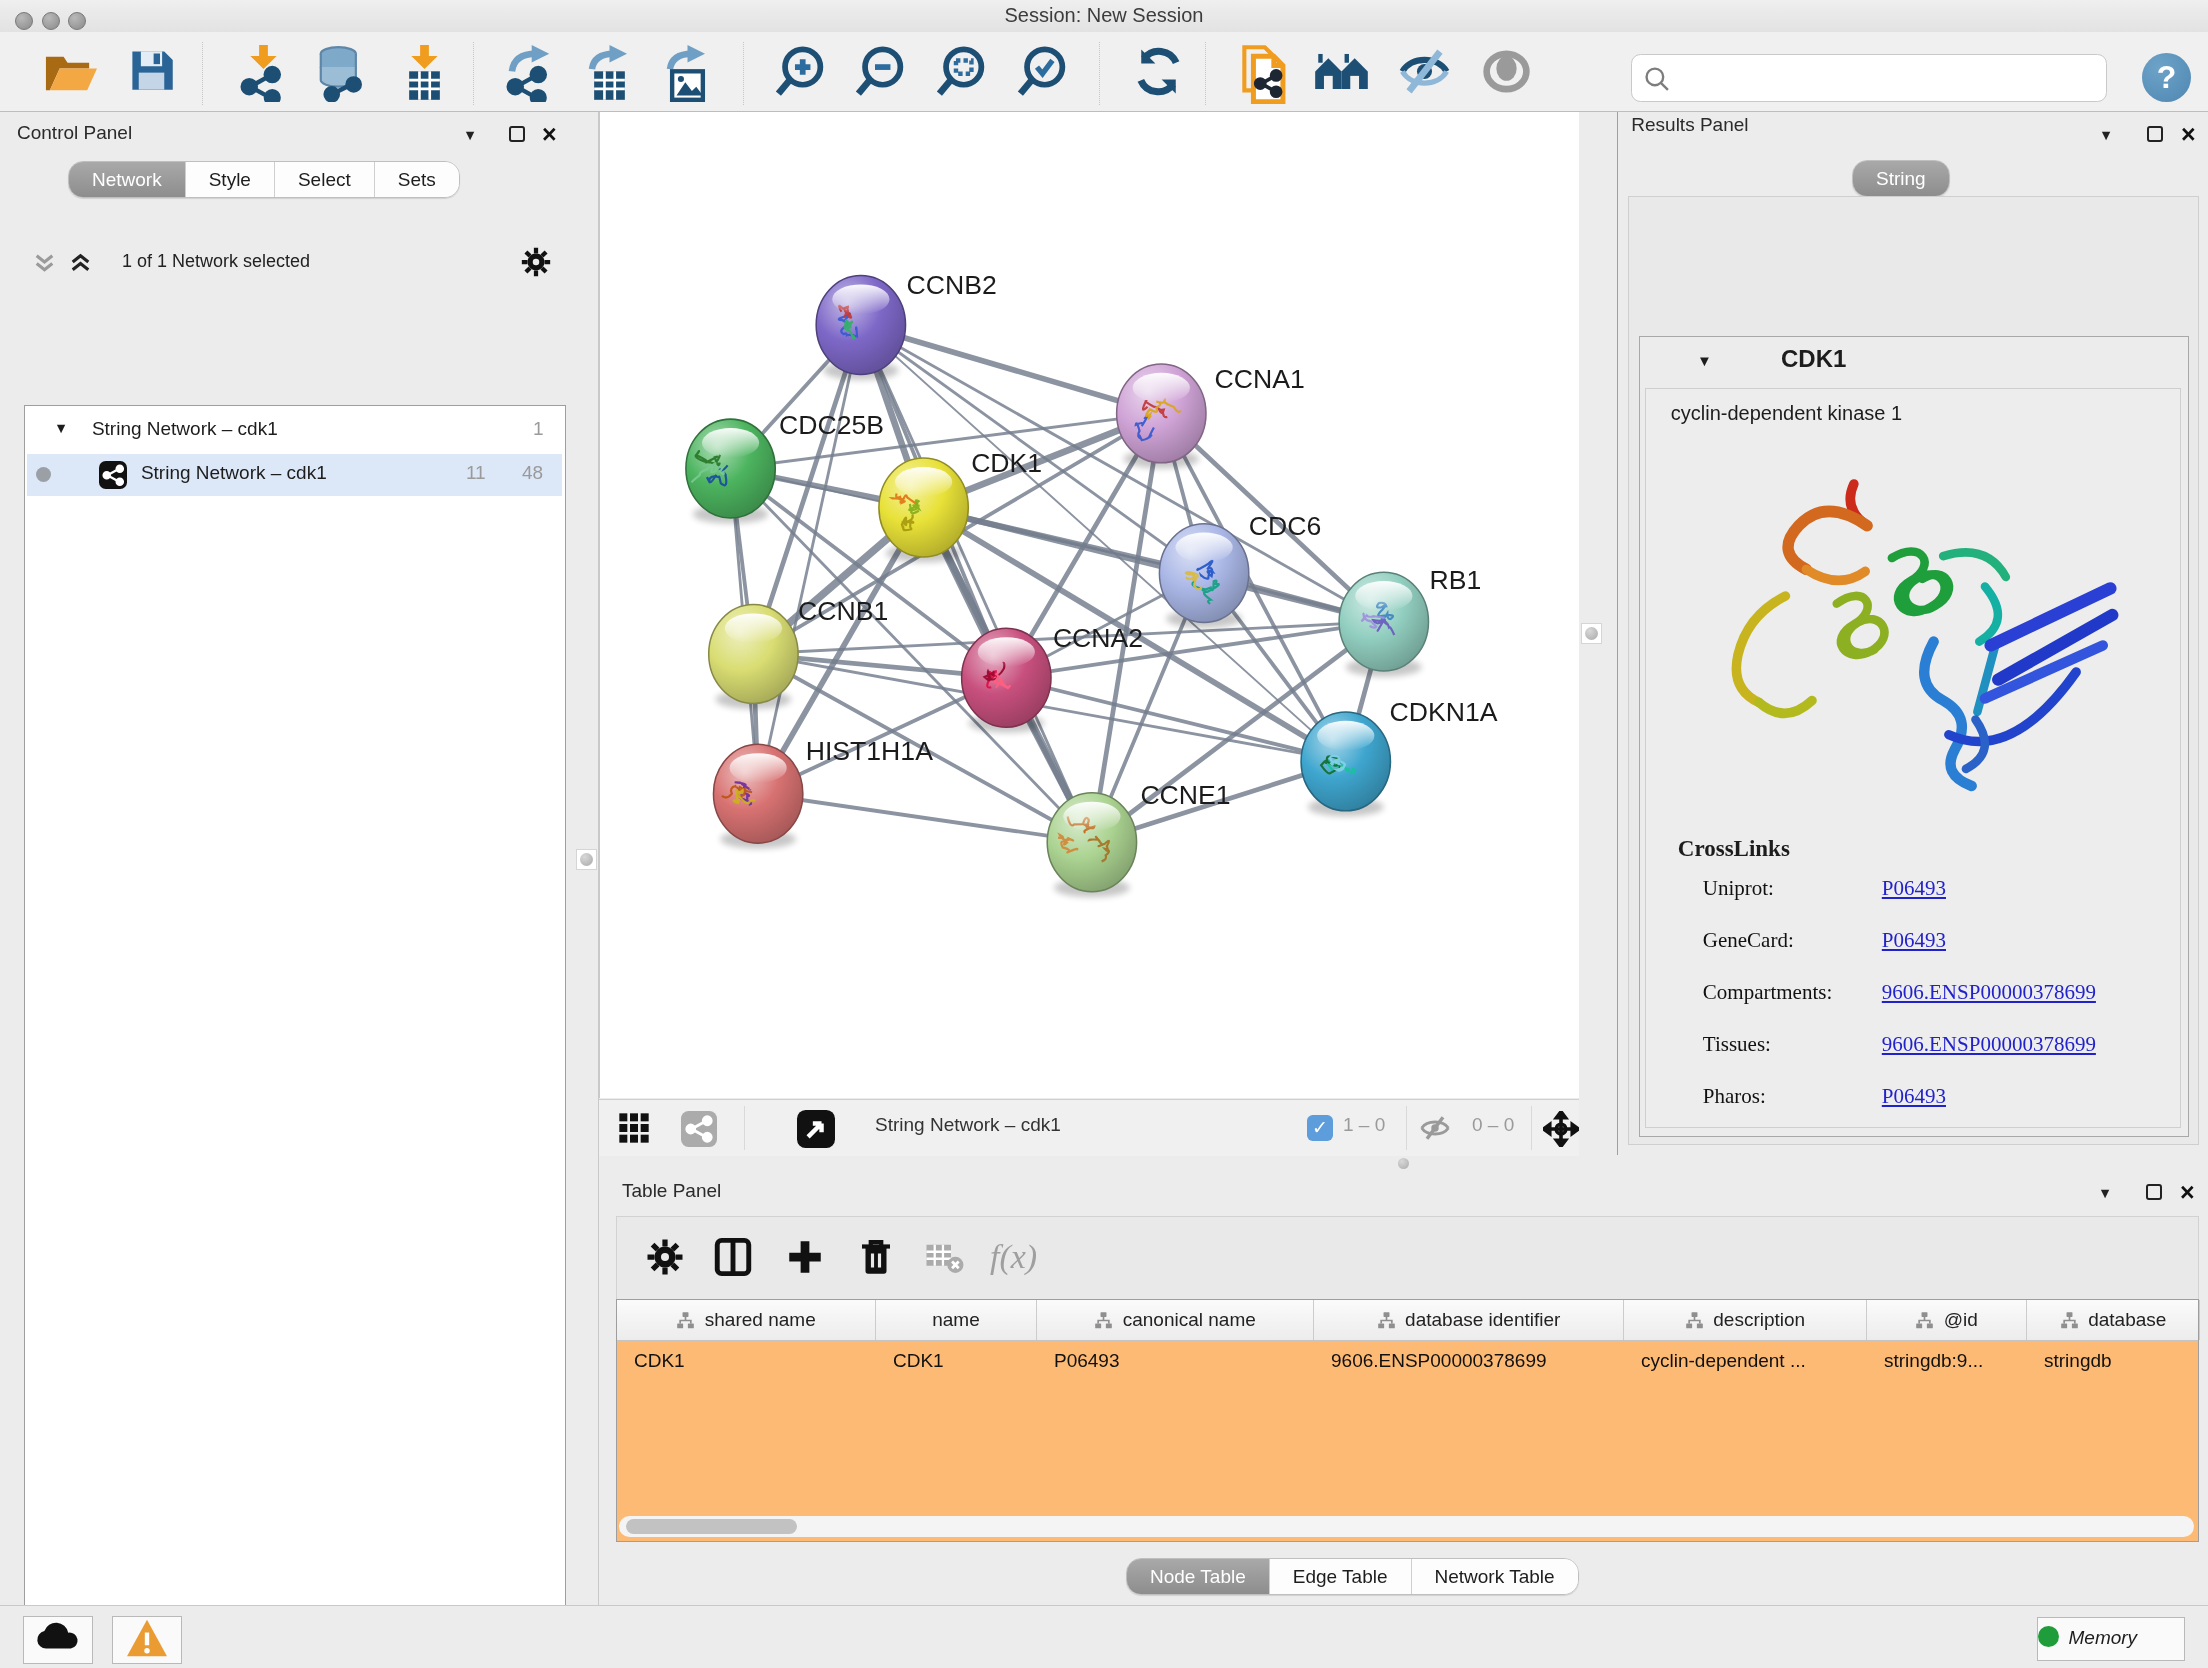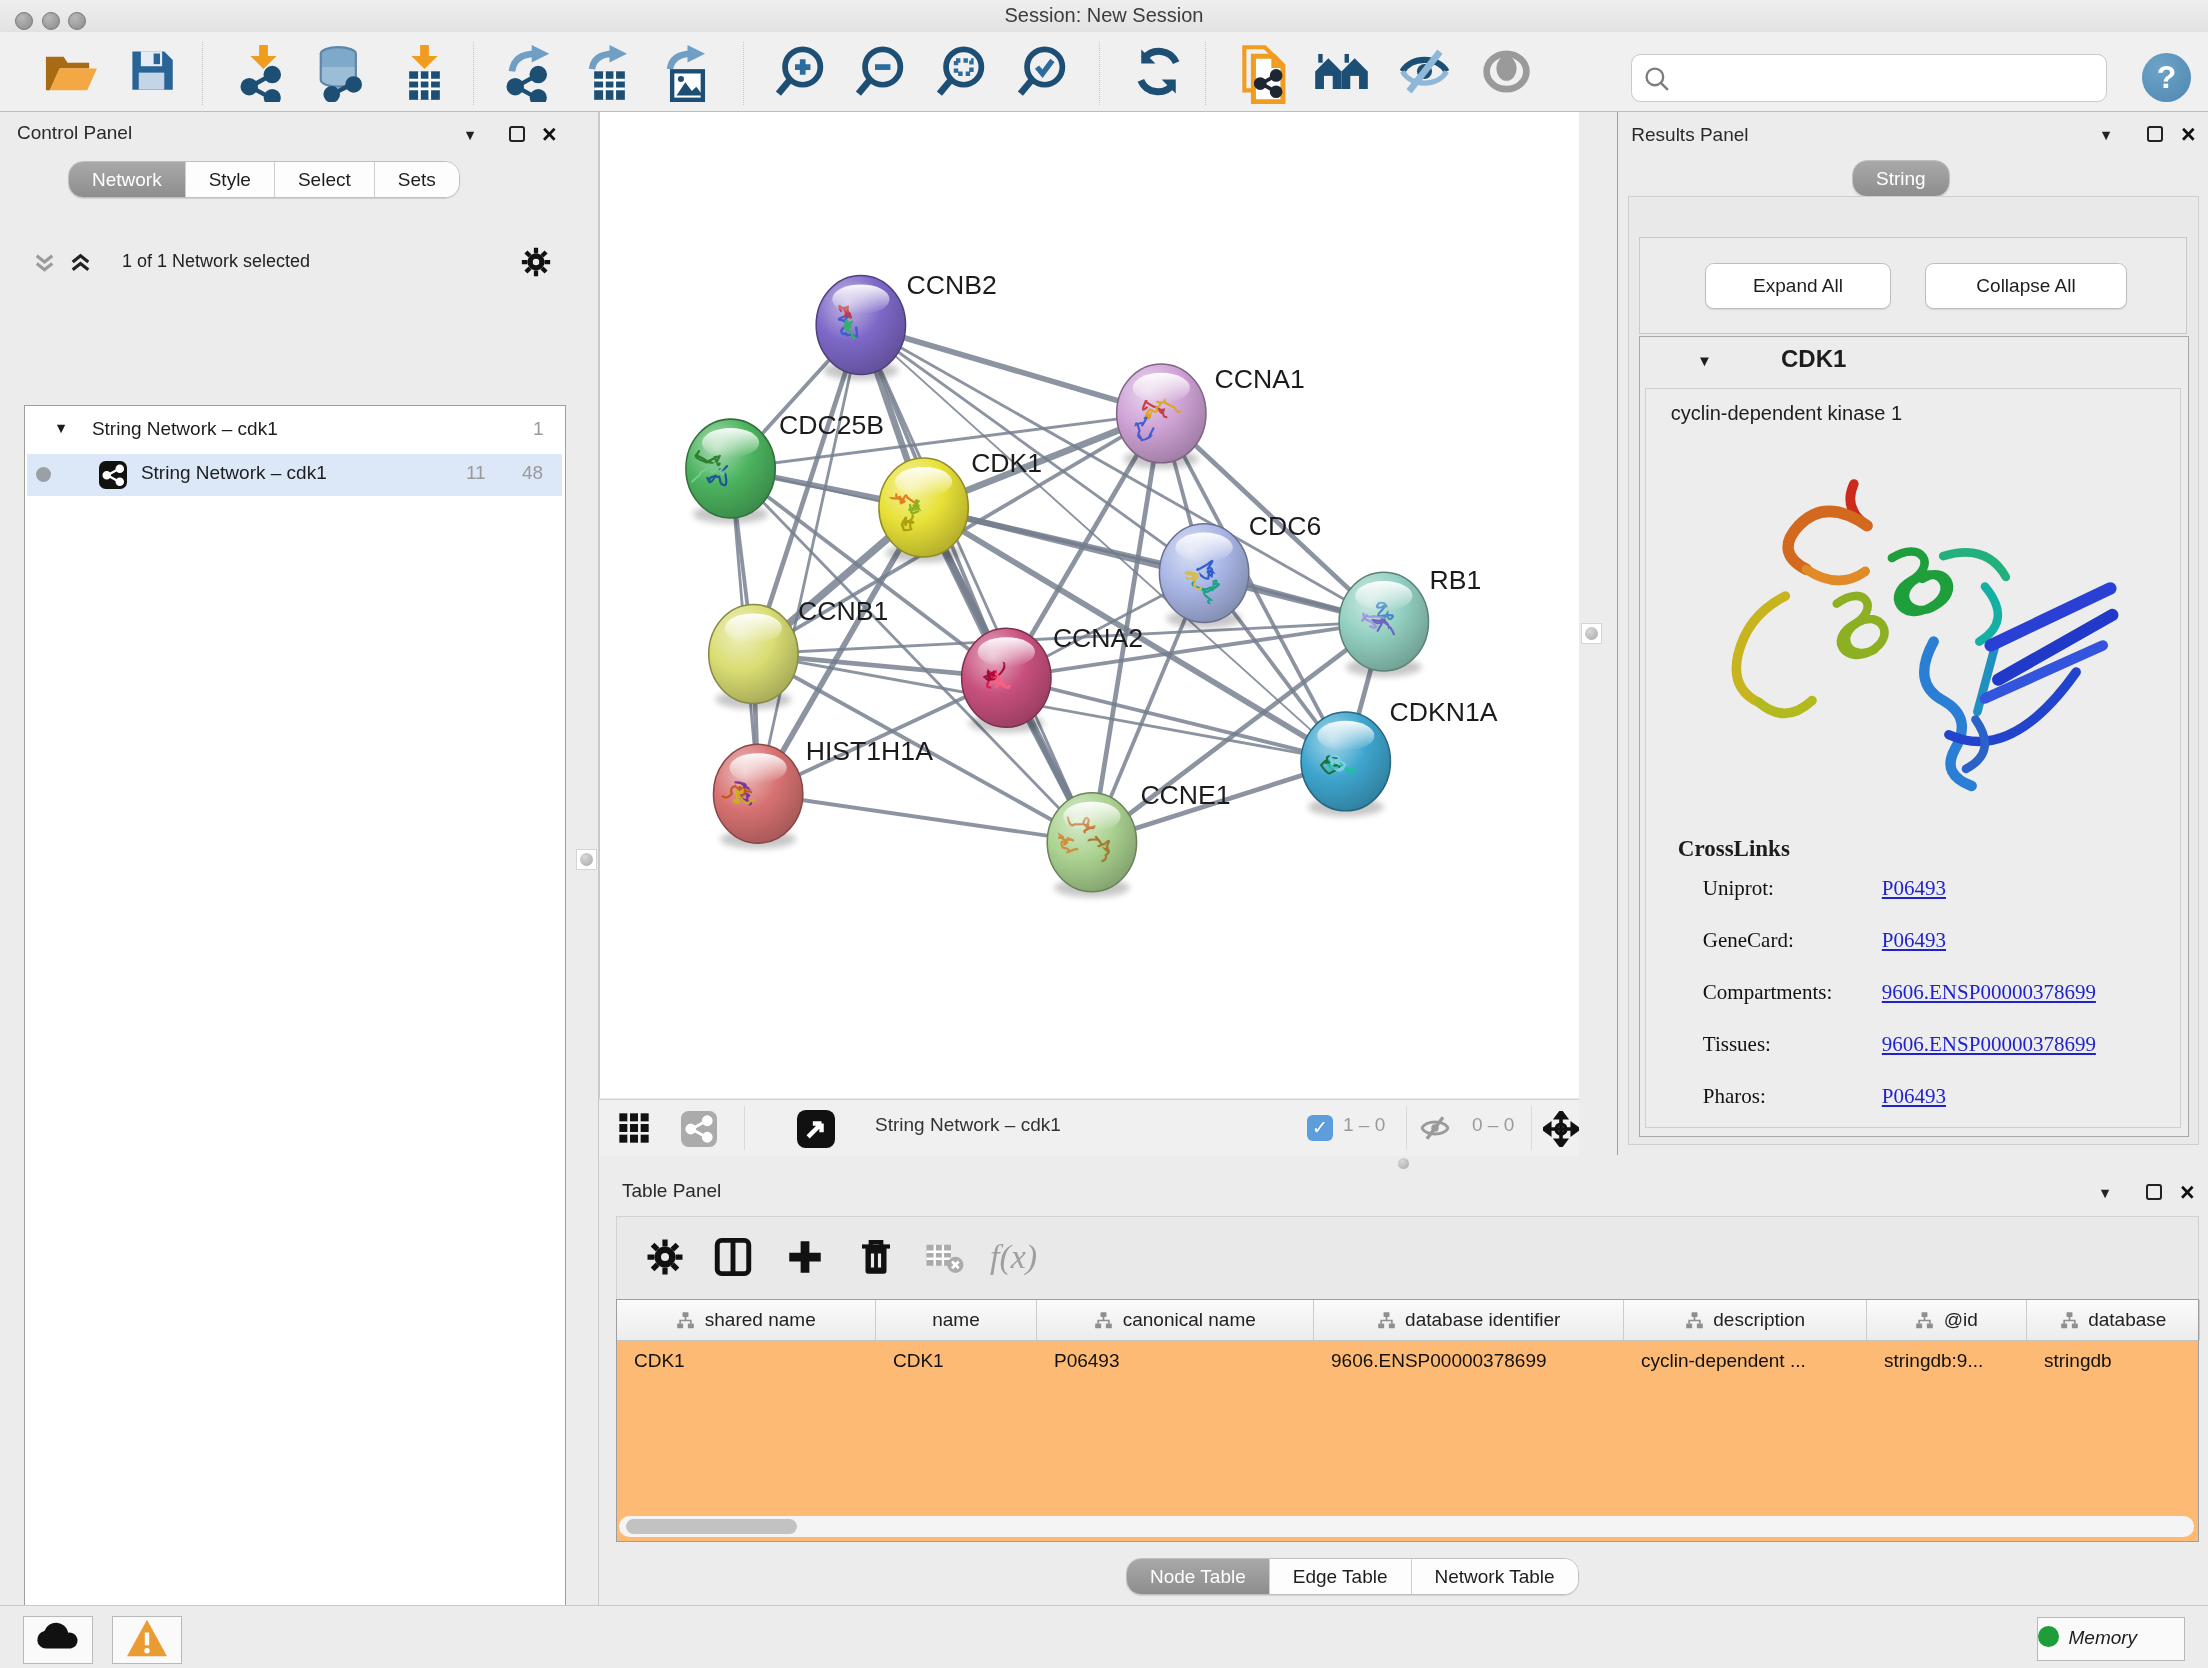--- a/index.html
+++ b/index.html
@@ -671,34 +671,30 @@
       </svg>
   </span>
 </div>
 
 <div class="gutter" style="left:1579px;top:112px;width:38px;height:1043px"></div>
 <div class="handle-box" style="left:1581px;top:623px">
     <span class="handle-dot"></span>
   </div>
 
 <div id="results-panel">
-  <div class="abs" style="left:13.3px;top:12px"><span class="panel-title">Results Panel</span></div>
+  <div class="abs" style="left:13.3px;top:2px"><span class="panel-title">Results Panel</span></div>
   <span class="win-ic ic-collapse abs" style="left:481px;top:15px">▼</span>
   <span class="win-ic ic-max abs" style="left:529px;top:14.3px"></span>
   <span class="win-ic ic-close abs" style="left:563px;top:14.3px">×</span>
 
   <div class="seg abs" style="left:234px;top:48px">
     <span class="tab sel">String</span>
   </div>
 
   <div id="rp-outer">
-    <div id="rp-btnbox">
-      <span class="rp-btn" style="left:65px;width:186px">Expand All</span>
-      <span class="rp-btn" style="left:285px;width:202px">Collapse All</span>
-    </div>
 
     <div id="rp-section">
       <span class="abs" style="left:57px;top:15px;font-size:15px">▼</span>
       <span class="abs" style="left:141px;top:7.6px;font-size:24px;font-weight:bold">CDK1</span>
       <div id="rp-inner">
         <span class="abs" style="left:25px;top:13.3px;font-size:20px">cyclin-dependent kinase 1</span>
         <svg class="abs" style="left:48px;top:55px" width="447" height="380" viewBox="0 0 470 400">
           <g fill="none" stroke-linecap="round">
             <path d="M168 42q-12 26 14 44" stroke="#cc2a1a" stroke-width="10"></path>
             <path d="M182 86q-44-30-72 0q-26 28 8 46" stroke="#d2691e" stroke-width="12"></path>

